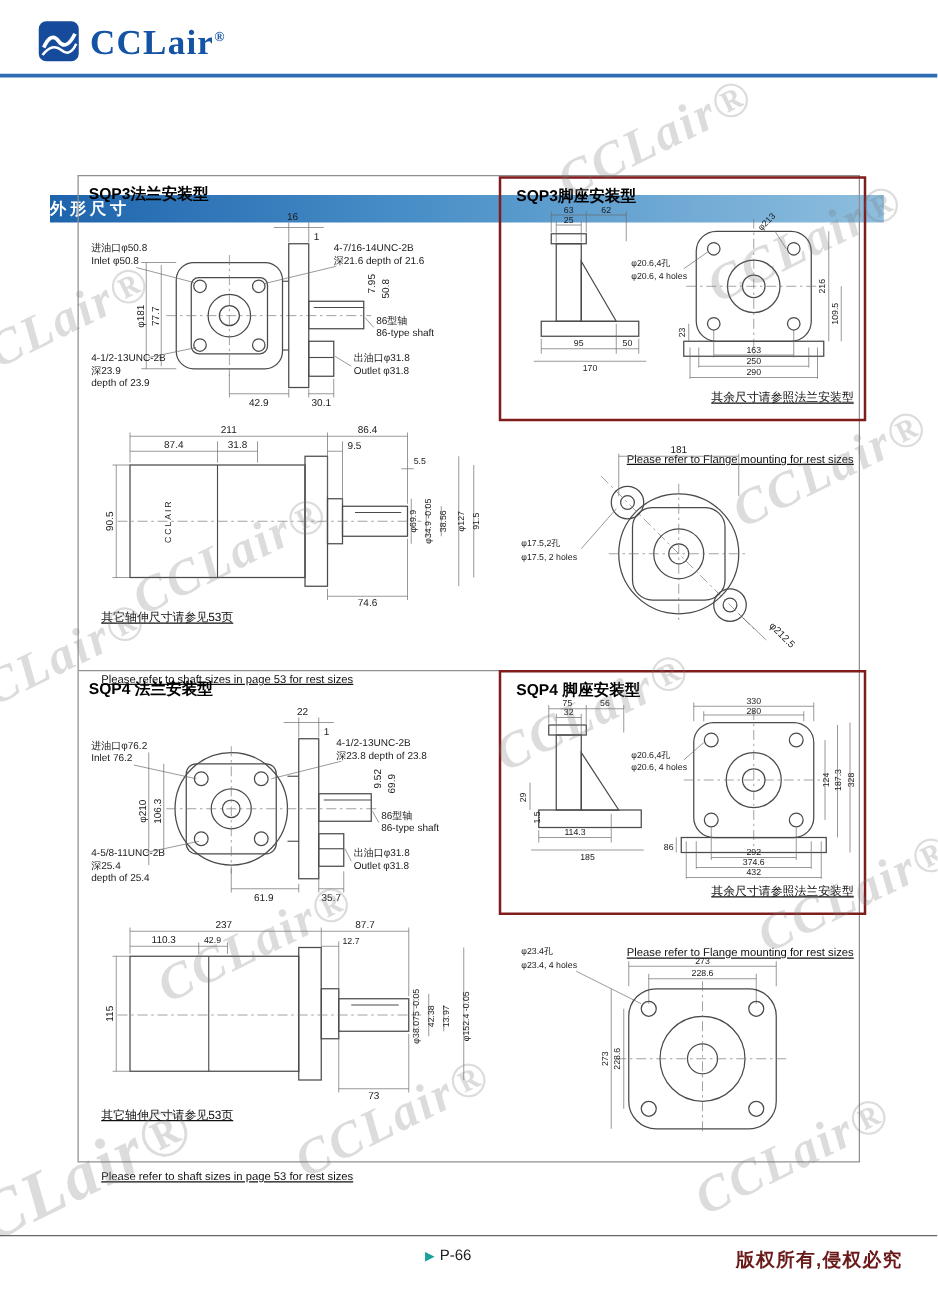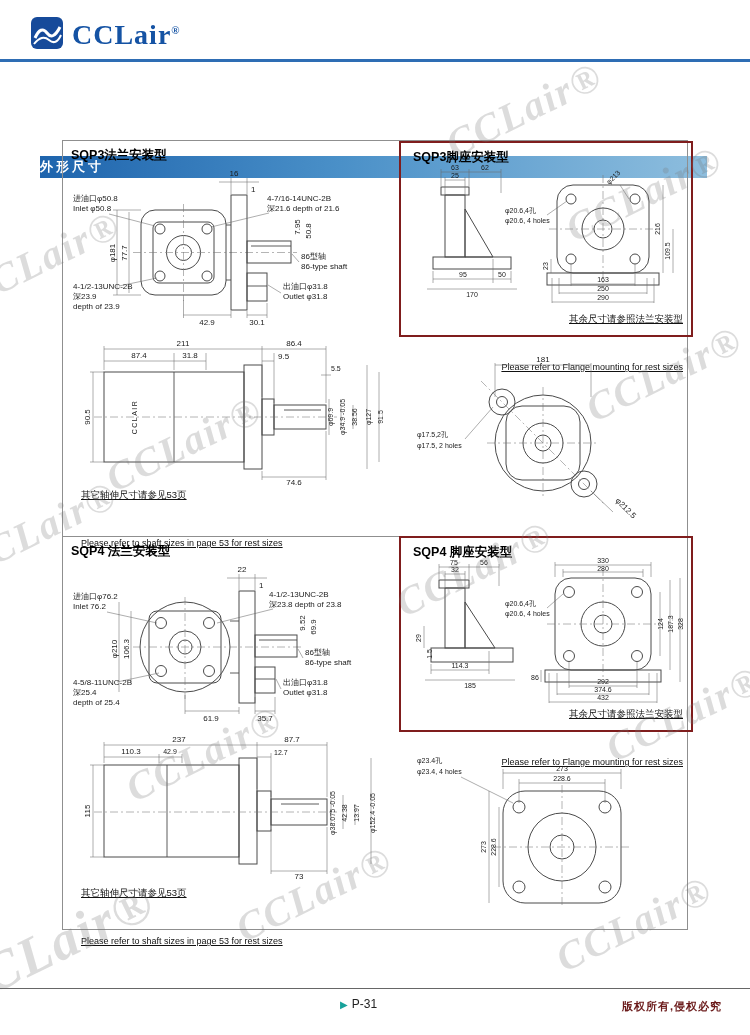--- a/index.html
+++ b/index.html
@@ -41,21 +41,21 @@
 
   
   .wm-layer { position:absolute; inset:0; pointer-events:none; }
   .wm { position:absolute; font-family:"Liberation Serif",serif; font-style:italic; font-weight:bold;
         font-size:40px; color:rgba(120,120,120,0.26); transform:rotate(-26deg); white-space:nowrap; letter-spacing:2px; }
 
   
   .footer-rule { position:absolute; left:0; top:988px; width:750px; border-top:1px solid #666; }
   .pg { position:absolute; left:340px; top:997px; font-size:12px; color:#222; }
   .pg .arr { color:#18a29b; font-size:10px; margin-right:4px; }
-  .copy { position:absolute; right:28px; top:999px; font-size:11px; font-weight:bold; color:#6b1a1a; letter-spacing:1px; }
+  .copy { position:absolute; right:28px; top:999px; font-size:15px; font-weight:bold; color:#6b1a1a; letter-spacing:1px; }
 </style>
 </head>
 <body>
 
 <div class="header">
   <div class="logo">
     <svg class="logo-icon" viewBox="0 0 34 34">
       <rect x="1" y="1" width="32" height="32" rx="6" fill="#164a9a" stroke="none"></rect>
       <path d="M5 22 Q11 9 17 17 T30 11" fill="none" stroke="#fff" stroke-width="3"></path>
       <path d="M4 28 Q12 18 19 24 T31 19" fill="none" stroke="#fff" stroke-width="2"></path>
@@ -491,15 +491,15 @@
   <span class="wm" style="left:390px;top:545px">CCLair®</span>
   <span class="wm" style="left:120px;top:730px">CCLair®</span>
   <span class="wm" style="left:600px;top:690px">CCLair®</span>
   <span class="wm" style="left:230px;top:870px">CCLair®</span>
   <span class="wm" style="left:-60px;top:915px;font-size:54px">CCLair®</span>
   <span class="wm" style="left:550px;top:900px">CCLair®</span>
 </div>
 
 <div class="footer-rule"></div>
 <div class="pg">
-  <span class="arr">▶</span><span>P-31</span>
+  <span class="arr">▶</span><span>P-66</span>
 </div>
 <div class="copy">版权所有,侵权必究</div>
 
 </body></html>

